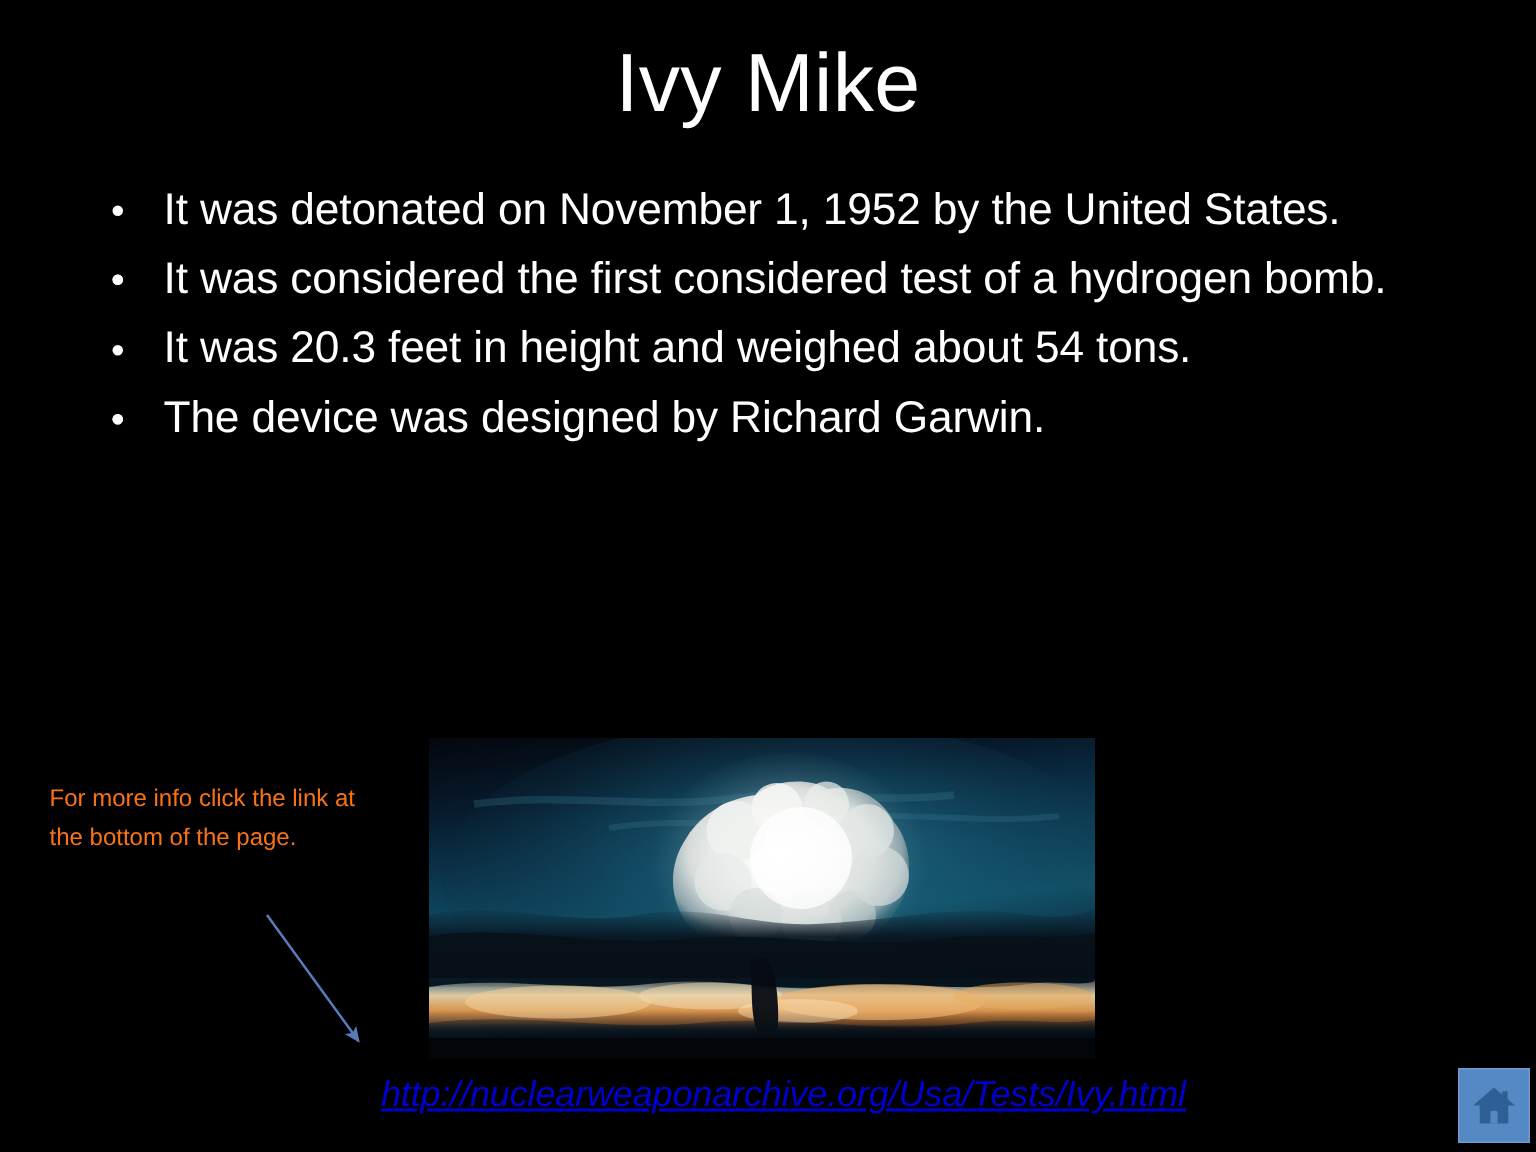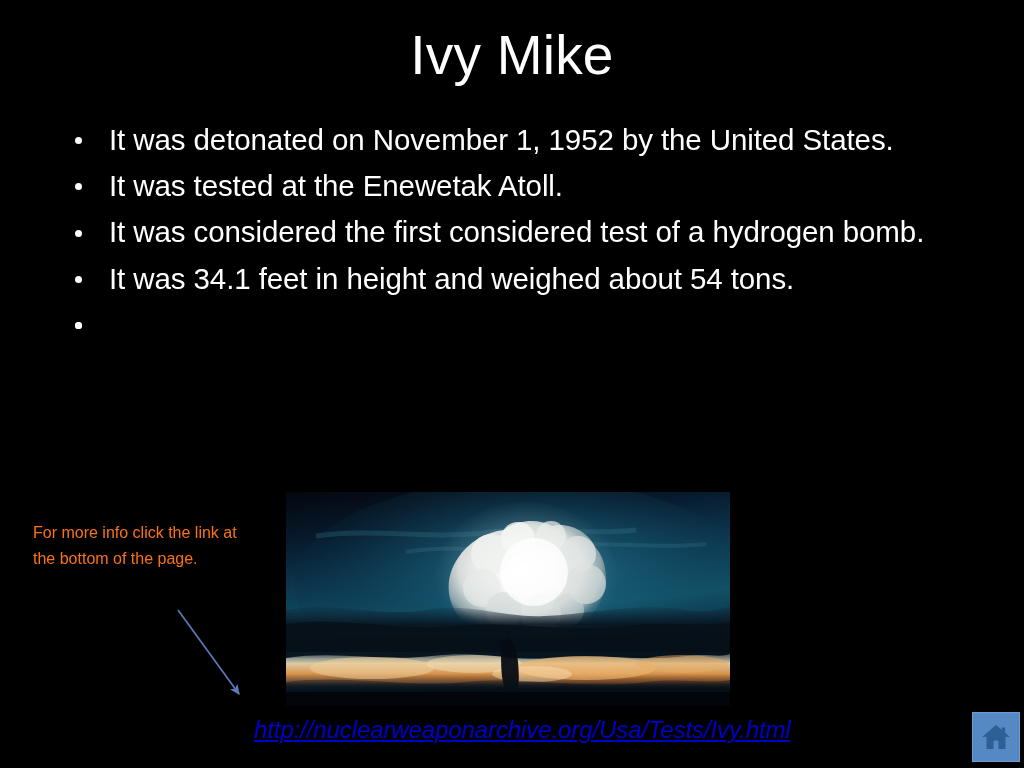--- a/index.html
+++ b/index.html
@@ -144,35 +144,35 @@
 
   <div id="slide-title">Ivy Mike</div>
 
   <ul id="bullet-list">
     <li class="bullet-item">
       <span class="bullet-dot"></span>
       <span>It was detonated on November 1, 1952 by the United States.</span>
     </li>
     <li class="bullet-item">
       <span class="bullet-dot"></span>
-      <span>It was tested at the Enewetak Atoll.</span>
     </li>
     <li class="bullet-item">
       <span class="bullet-dot"></span>
       <span>It was considered the first considered test of a hydrogen bomb.</span>
     </li>
     <li class="bullet-item">
       <span class="bullet-dot"></span>
-      <span>It was 34.1 feet in height and weighed about 54 tons.</span>
-    </li>
-    <li class="bullet-item">
-      <span class="bullet-dot"></span>
-    </li>
-    <li class="bullet-item">
-      <span class="bullet-dot"></span>
+      <span>It was 20.3 feet in height and weighed about 54 tons.</span>
+    </li>
+    <li class="bullet-item">
+      <span class="bullet-dot"></span>
+    </li>
+    <li class="bullet-item">
+      <span class="bullet-dot"></span>
+      <span>The device was designed by Richard Garwin.</span>
     </li>
   </ul>
 
   <div id="side-caption">For more info click the link at the bottom of the page.</div>
 
   <svg id="caption-arrow" viewBox="0 0 95 110">
     <defs>
       <marker id="arrowhead" markerWidth="7" markerHeight="7" refX="5.4" refY="3.2" orient="auto">
         <path d="M0,0.4 L6.2,3.2 L0,6 L1.5,3.2 Z" fill="#5a7ab8"></path>
       </marker>

